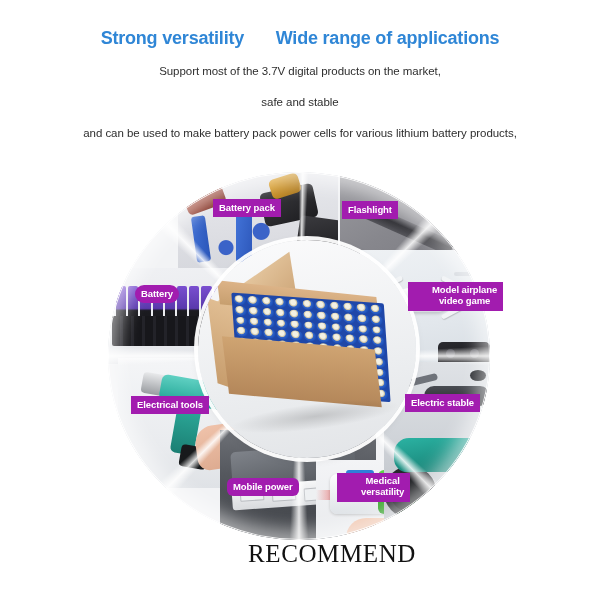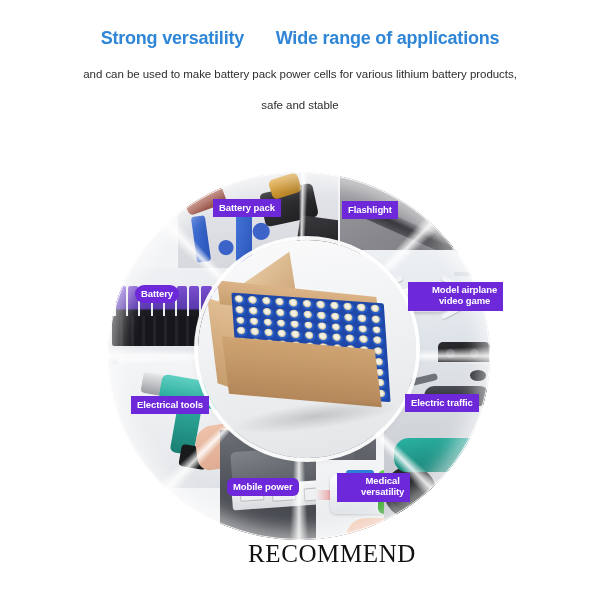--- a/index.html
+++ b/index.html
@@ -342,21 +342,21 @@
   .hero-shadow {
     position: absolute; left: 16px; top: 140px; width: 170px; height: 26px;
     border-radius: 50%;
     background: radial-gradient(ellipse at center, rgba(0,0,0,.16), rgba(0,0,0,0) 70%);
     transform: skewX(-18deg);
   }
 
   
   .label {
     position: absolute;
-    background: #6d28d9;
+    background: #a21caf;
     color: #ffffff;
     font-size: 9.5px;
     font-weight: bold;
     line-height: 1.18;
     padding: 3px 6px 4px 6px;
     white-space: nowrap;
     text-align: center;
     letter-spacing: -0.1px;
   }
   .label.two-line { line-height: 1.15; padding-left: 24px; }
@@ -376,22 +376,23 @@
 </style>
 </head>
 <body>
 
 <div class="header">
   <div class="title-row">
     <span>Strong versatility</span>
     <span class="title-gap"></span>
     <span>Wide range of applications</span>
   </div>
+  <div class="subline s1">Support most of the 3.7V digital products on the market,</div>
+  <div class="subline s3">safe and stable</div>
   <div class="subline s2">and can be used to make battery pack power cells for various lithium battery products,</div>
-  <div class="subline s3">safe and stable</div>
 </div>
 
 <div class="collage">
 
   <div class="tile tile-batterypack">
     <div class="pack-tool t1"></div>
     <div class="pack-tool t2"></div>
     <div class="pack-tool t3"></div>
     <div class="pack-tool t4"></div>
   </div>
@@ -583,21 +584,21 @@
 
 <div class="label" style="left:322px; top:201px;margin-left:20px;">Flashlight</div>
 
 <div class="label two-line" style="left:408px; top:282px;">
   <div>Model airplane</div>
   <div>video game</div>
 </div>
 
 <div class="label" style="left:135px; top:285px;border-radius:9px;">Battery</div>
 
-<div class="label" style="left:405px; top:394px;">Electric traffic</div>
+<div class="label" style="left:405px; top:394px;">Electric stable</div>
 
 <div class="label" style="left:131px; top:396px;">Electrical tools</div>
 
 <div class="label" style="left:227px; top:478px;border-radius:6px;">Mobile power</div>
 
 <div class="label two-line" style="left:337px; top:473px;">
   <div>Medical</div>
   <div>versatility</div>
 </div>
 

